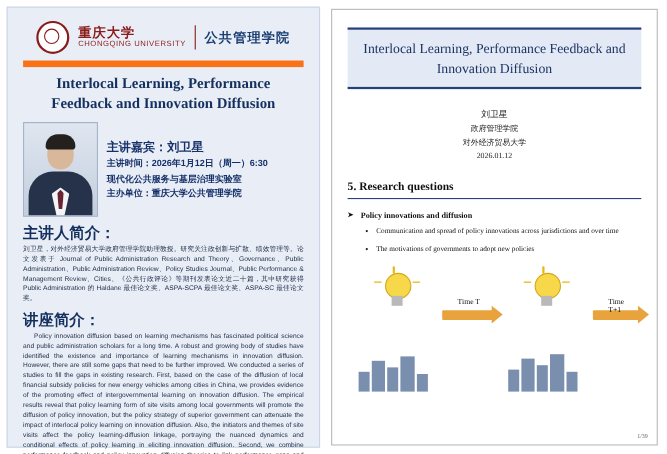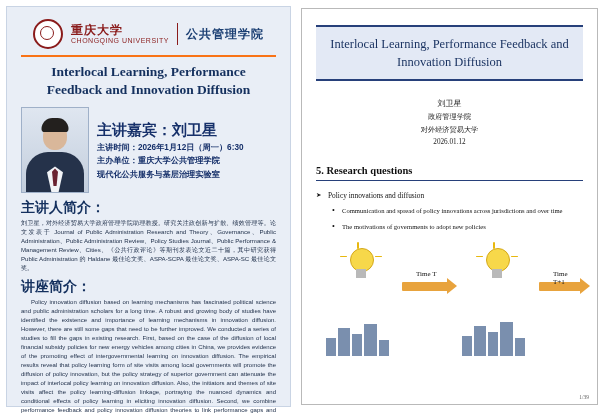--- a/index.html
+++ b/index.html
@@ -24,21 +24,21 @@
     width:285px;height:401px;
     background:#e9eef6;
     border:1px solid #c9d4e4;
     box-sizing:border-box;
     padding:10px 14px;
   }
   .poster-header{
     display:flex;align-items:center;justify-content:center;
     gap:8px;
     height:34px;
-    border-bottom:2px solid #f97316;
+    border-bottom:6px solid #f97316;
     padding-bottom:4px;
     margin-bottom:6px;
   }
   .crest{
     width:26px;height:26px;border-radius:50%;
     background:#ffffff;
     border:2px solid #8a1b1b;
     position:relative;flex:0 0 auto;
   }
   .crest:before{
@@ -90,21 +90,21 @@
     width:16px;height:26px;background:#f2f4f7;
     clip-path:polygon(50% 0,100% 22%,72% 100%,28% 100%,0 22%);
   }
   .photo .tie{
     position:absolute;left:50%;bottom:6px;transform:translateX(-50%);
     width:6px;height:18px;background:#6a2331;
     clip-path:polygon(50% 0,100% 18%,75% 100%,25% 100%,0 18%);
   }
 
   .meta-list{flex:1 1 auto;display:flex;flex-direction:column;justify-content:center;gap:3px;}
-  .meta-line{font-size:15px;color:#16306a;font-weight:bold;line-height:1.3;}
+  .meta-line{font-size:11px;color:#16306a;font-weight:bold;line-height:1.3;}
   .meta-line .lbl{color:#16306a;}
   .meta-line.small{font-size:8.2px;font-weight:bold;}
 
   .sec-head{
     font-size:14px;font-weight:bold;color:#14305e;
     margin:6px 0 2px 0;
   }
   .sec-body{
     font-size:6.1px;line-height:1.45;color:#22324c;text-align:justify;
   }
@@ -142,21 +142,21 @@
 
   .sec-title{
     font-family:"Liberation Serif", serif;
     font-size:10.5px;font-weight:bold;color:#111;
     margin:16px 0 0 14px;
   }
   .hr-line{
     margin:4px 14px 0 14px;height:1px;background:#27407a;
   }
   .bullet-l1{
-    margin:10px 0 0 26px;font-size:7.4px;font-weight:normal;color:#111;
+    margin:10px 0 0 26px;font-size:7.4px;font-weight:bold;color:#111;
     font-family:"Liberation Serif", serif;position:relative;
   }
   .bullet-l1:before{
     content:"\27A4";position:absolute;left:-12px;top:0;font-size:6.5px;color:#111;
   }
   .bullet-l2{
     margin:6px 0 0 40px;font-size:6.6px;color:#111;line-height:1.5;
     font-family:"Liberation Serif", serif;position:relative;max-width:230px;
   }
   .bullet-l2:before{
@@ -226,24 +226,24 @@
           <div class="hair"></div>
         </div>
         <div class="meta-list">
           <div class="meta-line">
             <span class="lbl">主讲嘉宾：</span><span>刘卫星</span>
           </div>
           <div class="meta-line small">
             <span class="lbl">主讲时间：</span><span>2026年1月12日（周一）6:30</span>
           </div>
           <div class="meta-line small">
-            <span class="lbl">主办单位：</span><span>重庆大学公共管理学院</span>
+            <span class="lbl"></span><span>现代化公共服务与基层治理实验室</span>
           </div>
           <div class="meta-line small">
-            <span class="lbl"></span><span>现代化公共服务与基层治理实验室</span>
+            <span class="lbl">主办单位：</span><span>重庆大学公共管理学院</span>
           </div>
         </div>
       </div>
 
       <div class="sec-head">主讲人简介：</div>
       <div class="sec-body">刘卫星，对外经济贸易大学政府管理学院助理教授。研究关注政创新与扩散、绩效管理等。论文发表于 Journal of Public Administration Research and Theory、Governance、Public Administration、Public Administration Review、Policy Studies Journal、Public Performance &amp; Management Review、Cities、《公共行政评论》等期刊发表论文近二十篇，其中研究获得 Public Administration 的 Haldane 最佳论文奖、ASPA-SCPA 最佳论文奖、ASPA-SC 最佳论文奖。</div>
 
       <div class="sec-head">讲座简介：</div>
       <div class="sec-body en">Policy innovation diffusion based on learning mechanisms has fascinated political science and public administration scholars for a long time. A robust and growing body of studies have identified the existence and importance of learning mechanisms in innovation diffusion. However, there are still some gaps that need to be further improved. We conducted a series of studies to fill the gaps in existing research. First, based on the case of the diffusion of local financial subsidy policies for new energy vehicles among cities in China, we provides evidence of the promoting effect of intergovernmental learning on innovation diffusion. The empirical results reveal that policy learning form of site visits among local governments will promote the diffusion of policy innovation, but the policy strategy of superior government can attenuate the impact of interlocal policy learning on innovation diffusion. Also, the initiators and themes of site visits affect the policy learning-diffusion linkage, portraying the nuanced dynamics and conditional effects of policy learning in eliciting innovation diffusion. Second, we combine performance feedback and policy innovation diffusion theories to link performance gaps and innovation diffusion. The findings denote that the historical performance gap is negatively related to innovation adoption, if the actual performance level is higher than past performance (positive). In contrast, cities are more likely to adopt innovation when their performance is lower than their peers, but the positive social performance gap is not significantly related.</div>
 

